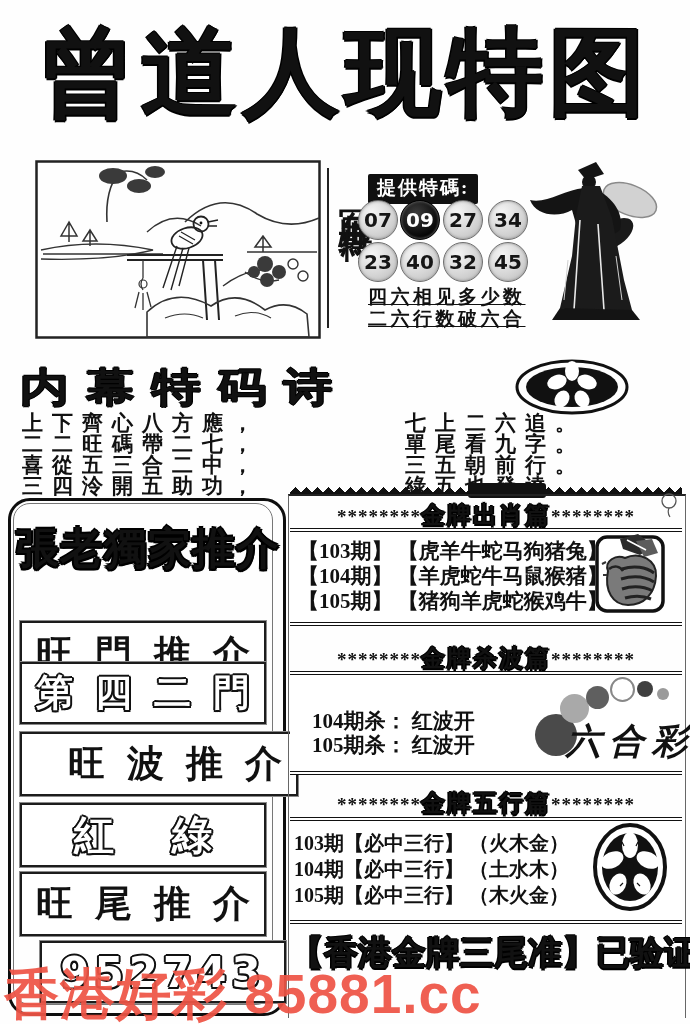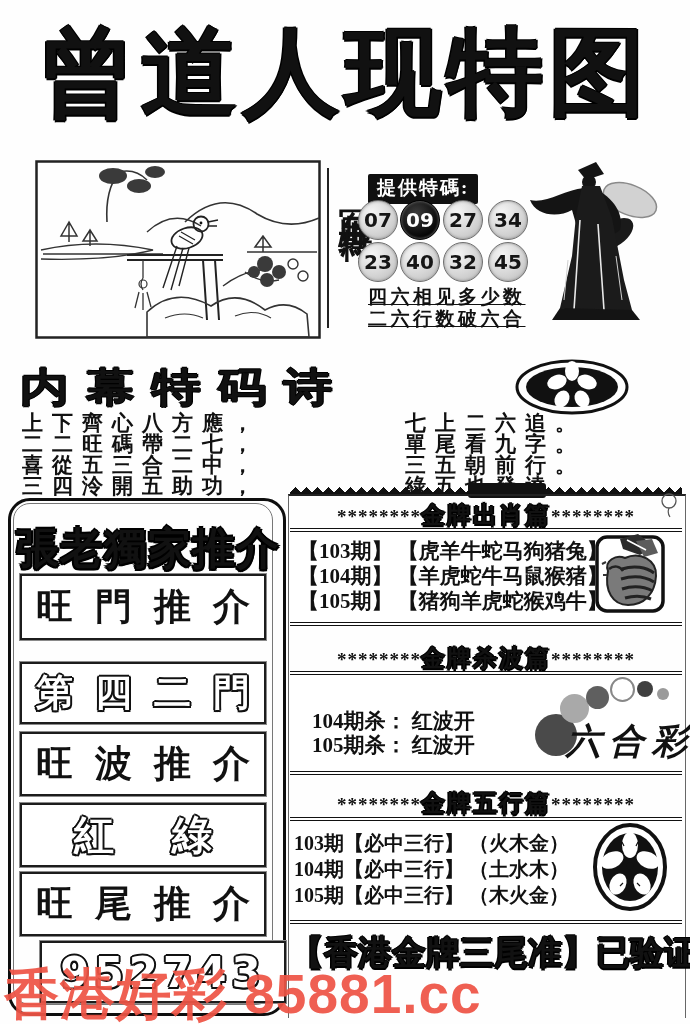--- a/index.html
+++ b/index.html
@@ -177,27 +177,27 @@
     <span class="poem-a">三四泠開五助功，</span>
     <span class="poem-b">綠五也發達。</span>
   </div>
   <div class="abs zigzag"></div>
   <div class="abs zigblob"></div>
 
   <div class="abs left-col"></div>
   <div class="abs left-col-inner"></div>
   <div class="abs left-header">張老獨家推介</div>
 
-  <div class="abs lbox" style="top:574px;height:62px;">
+  <div class="abs lbox" style="top:621px;height:62px;">
     <span class="t solid-t">旺門推介</span>
     </div>
   <div class="abs lbox" style="top:662px;height:58px;">
     <span class="t solid-t hollow">第四二門</span>
     </div>
-  <div class="abs lbox" style="top:732px;height:60px;">
+  <div class="abs lbox" style="top:732px;height:60px;padding-left:32px;">
     <span class="t solid-t">旺波推介</span>
     </div>
   <div class="abs lbox" style="top:803px;height:60px;">
     <span class="t two-t hollow">紅綠</span>
     </div>
   <div class="abs lbox" style="top:872px;height:60px;">
     <span class="t solid-t">旺尾推介</span>
     </div>
   <div class="abs lbox" style="top:941px;height:58px;margin-left:20px;">
     <span class="t num-t hollow">952743</span>

